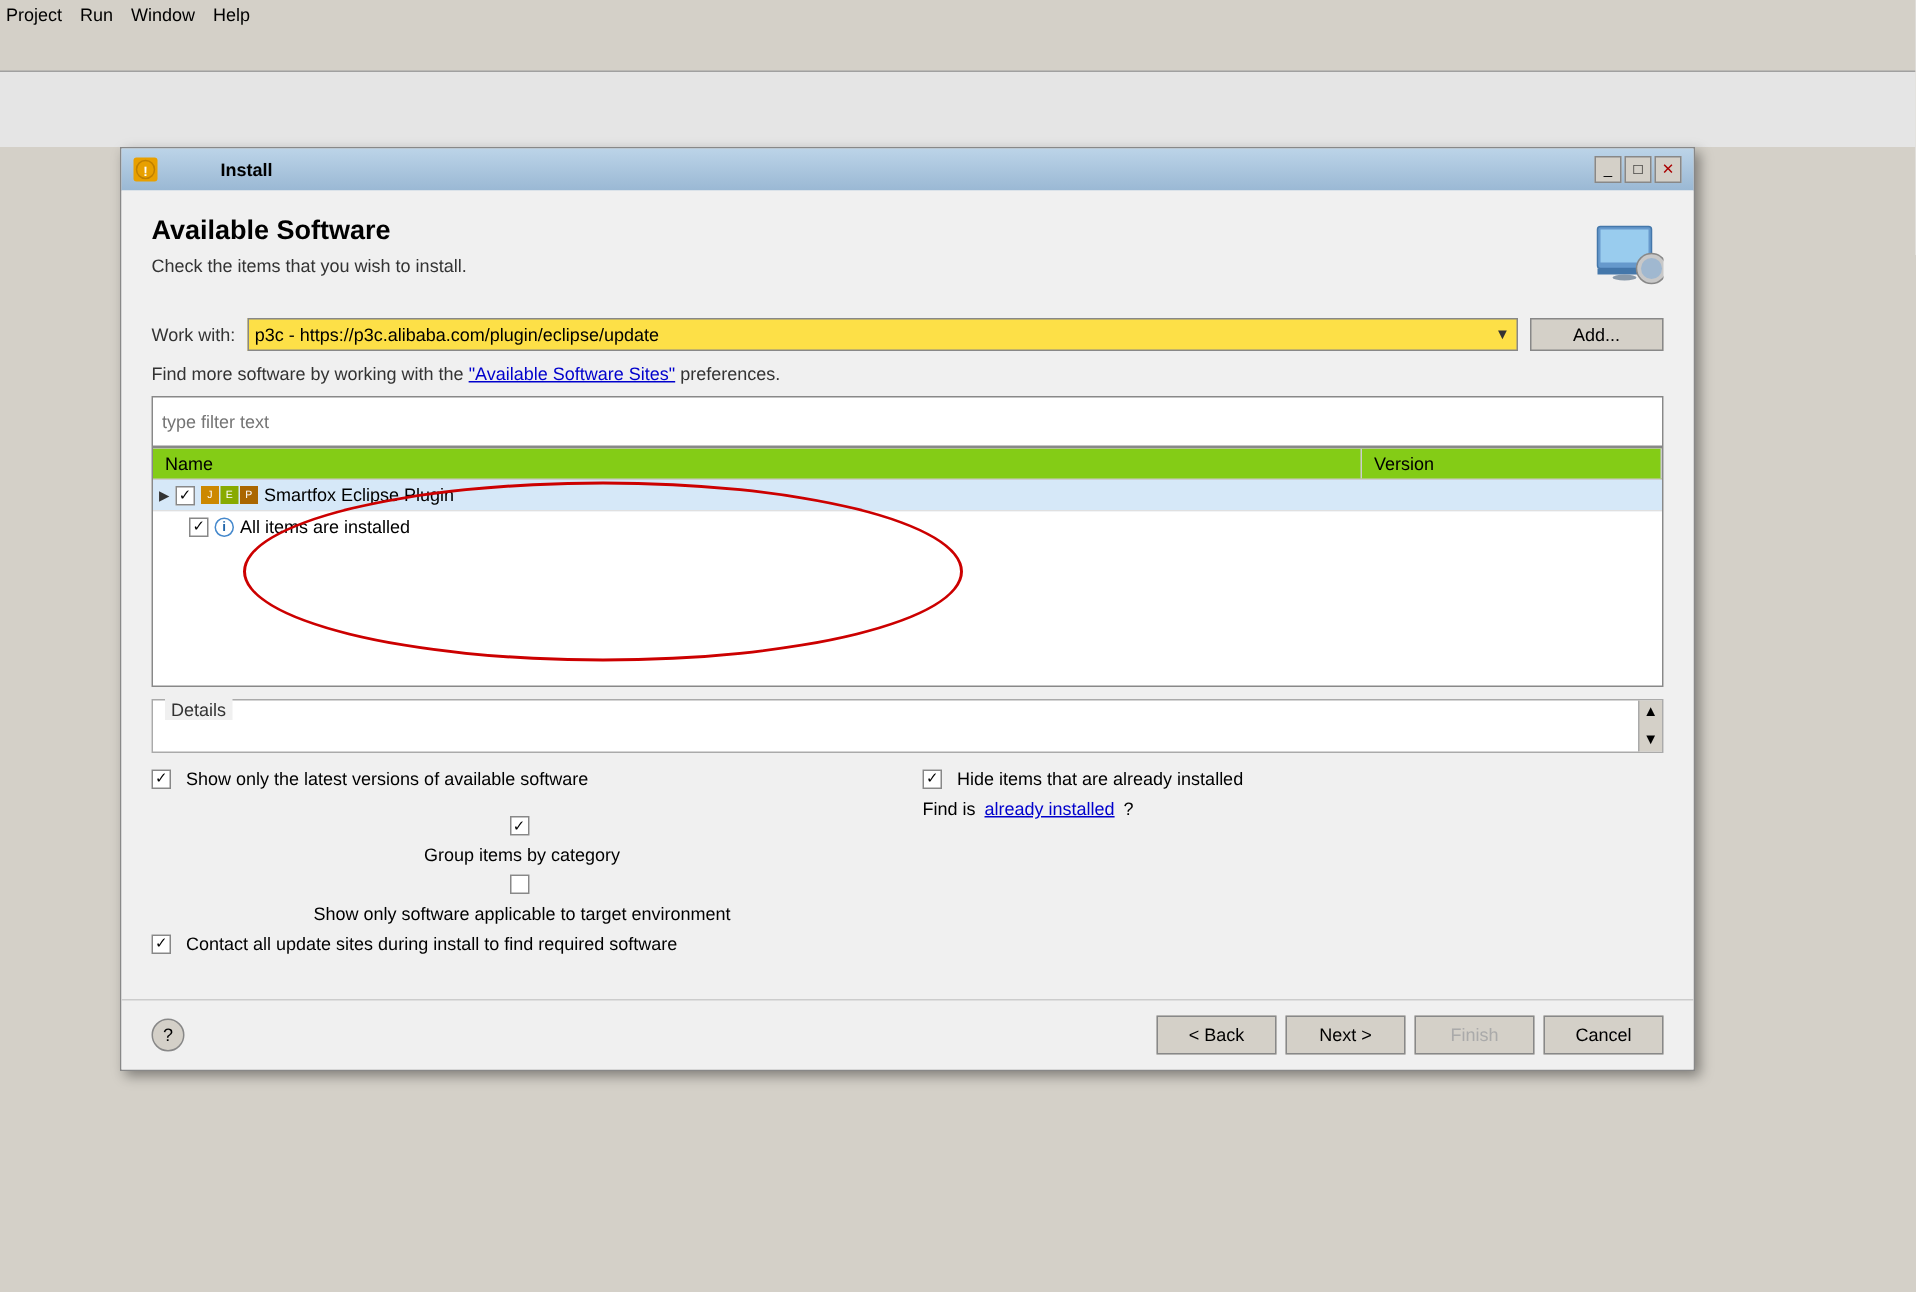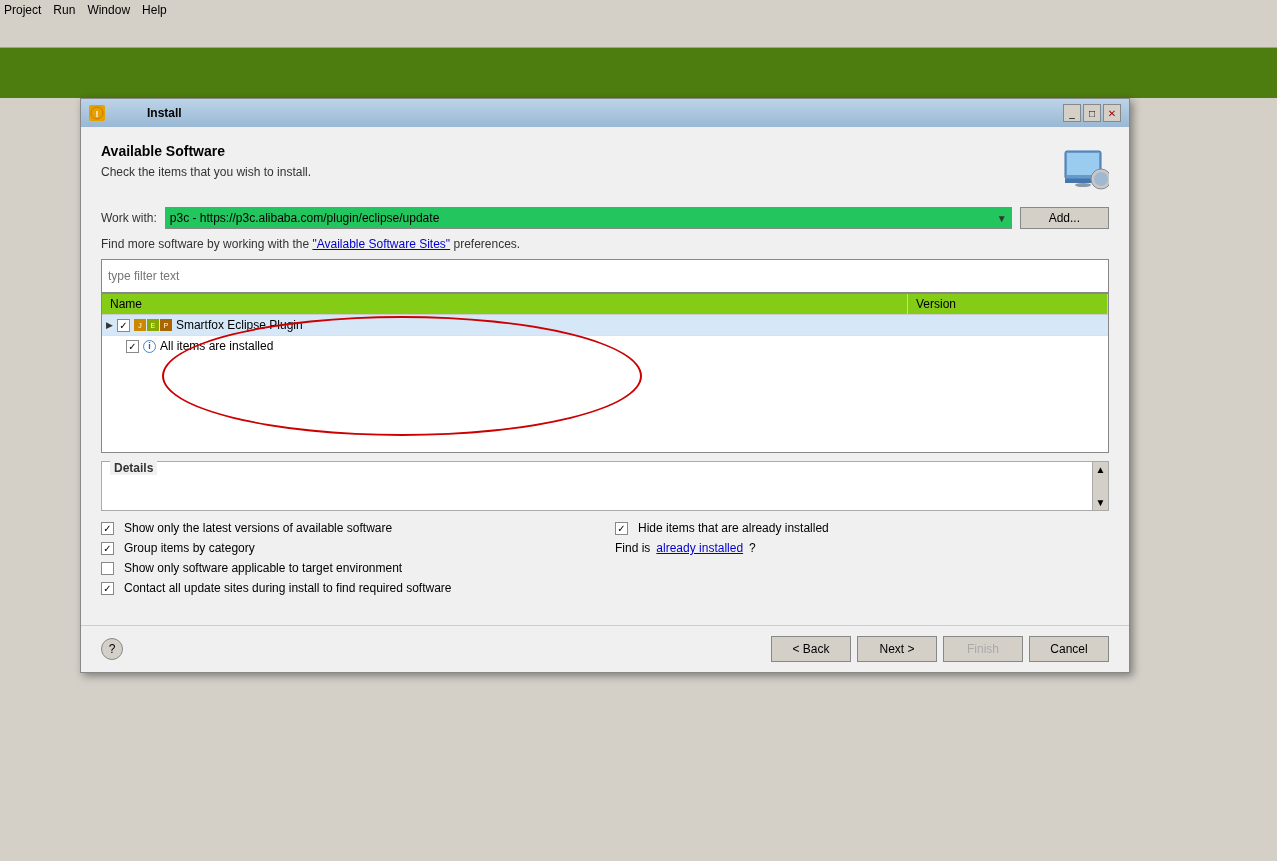--- a/index.html
+++ b/index.html
@@ -106,21 +106,21 @@
       cursor: pointer;
     }
 
     
     .dialog-content {
       padding: 16px 20px;
       background: #f0f0f0;
     }
 
     .section-title {
-      font-size: 14px;
+      font-size: 18px;
       font-weight: bold;
       color: #000;
       margin-bottom: 6px;
     }
 
     .section-subtitle {
       font-size: 12px;
       color: #333;
       margin-bottom: 14px;
     }
@@ -150,21 +150,21 @@
     .work-with-label {
       font-size: 12px;
       color: #333;
       white-space: nowrap;
       text-align: center;
     }
 
     .work-with-combo {
       flex: 1;
       height: 22px;
-      background: #22c55e;
+      background: #fde047;
       border: 1px solid #888;
       padding: 0 4px;
       font-size: 12px;
       display: flex;
       align-items: center;
       justify-content: space-between;
     }
 
     .combo-arrow {
       font-size: 10px;
@@ -334,23 +334,22 @@
       border: 1px solid #888;
       font-size: 12px;
       cursor: pointer;
     }
 
     
     .details-section {
       border: 1px solid #aaa;
       background: white;
       margin-bottom: 10px;
-      height: 50px;
+      height: 36px;
       position: relative;
-      font-weight: bold;
     }
 
     .details-label {
       position: absolute;
       top: -1px;
       left: 8px;
       background: #f0f0f0;
       padding: 0 4px;
       font-size: 12px;
       color: #333;
@@ -432,21 +431,21 @@
 
     .bottom-btn:disabled {
       color: #aaa;
     }
 
     
     .ide-top {
       position: absolute;
       top: 0; left: 0; right: 0;
       height: 98px;
-      background: #4d7c0f;
+      background: #e5e5e5;
       text-decoration: underline;
     }
   </style>
 </head>
 <body>
 
 <div class="ide-top">
   <div class="ide-menubar">
     <span>Project</span>
     <span>Run</span>
@@ -562,25 +561,25 @@
       </div>
 
       
       <div class="options-area">
 
         <div>
           <div class="option-row">
             <div class="checkbox checked"></div>
             <span class="option-label">Show only the latest versions of available software</span>
           </div>
-          <div class="option-row" style="margin-top:6px;">
+          <div class="option-row" style="margin-top:18px;flex-direction:column;">
             <div class="checkbox checked"></div>
             <span class="option-label">Group items by category</span>
           </div>
-          <div class="option-row" style="margin-top:6px;">
+          <div class="option-row" style="margin-top:6px;flex-direction:column;">
             <div class="checkbox"></div>
             <span class="option-label">Show only software applicable to target environment</span>
           </div>
           <div class="option-row" style="margin-top:6px;">
             <div class="checkbox checked"></div>
             <span class="option-label">Contact all update sites during install to find required software</span>
           </div>
         </div>
 
         <div>

